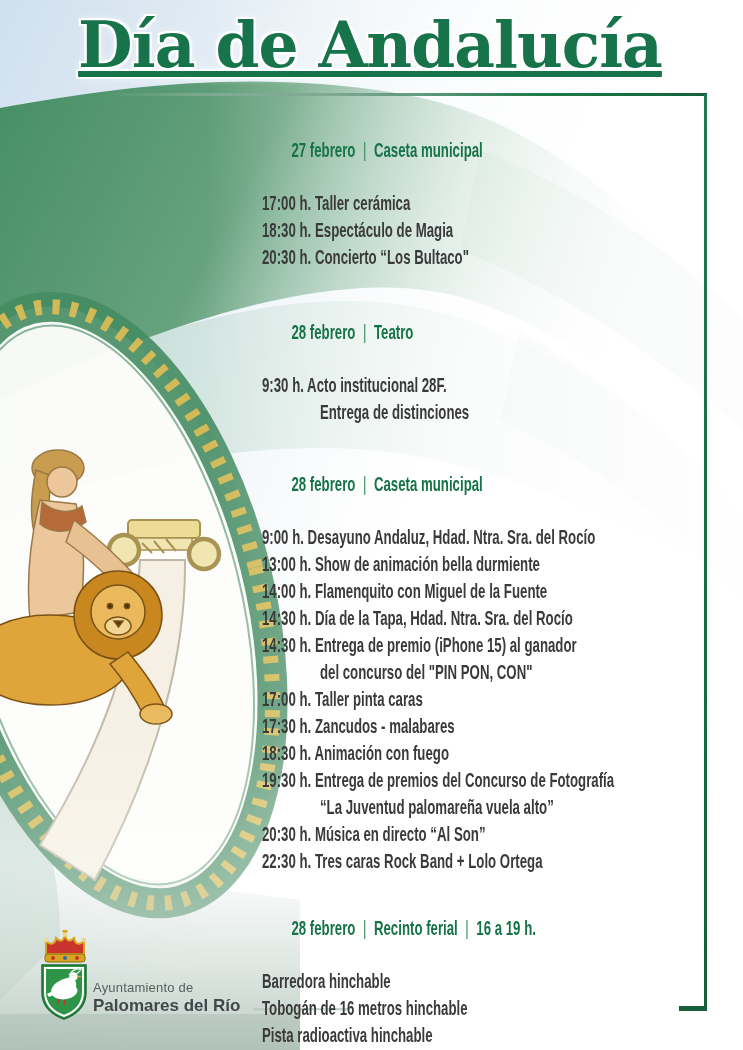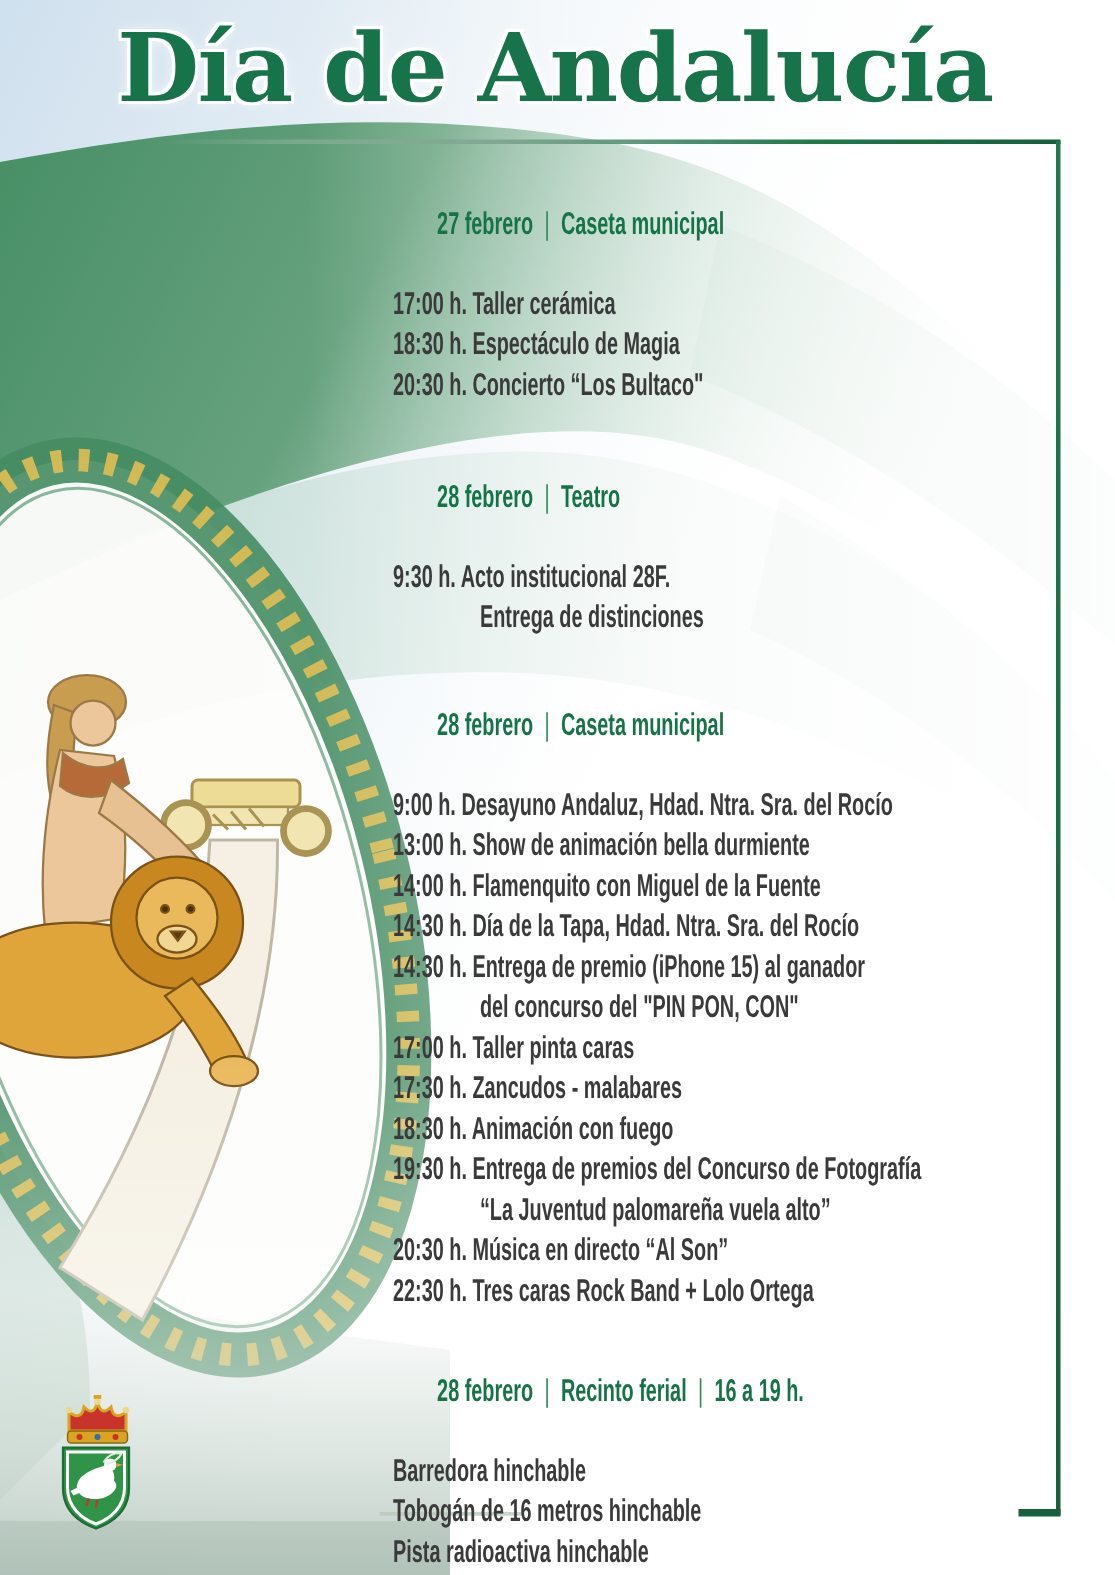--- a/index.html
+++ b/index.html
@@ -8,20 +8,21 @@
     background:linear-gradient(115deg,#cfe0ee 0%,#dfeaf3 16%,#eef4f8 30%,#ffffff 52%,#ffffff 100%);
     font-family:"Liberation Sans",sans-serif;
   }
   .bg{position:absolute;left:0;top:0;width:743px;height:1050px;}
   .title{
     position:absolute;top:2px;left:40px;width:660px;margin:0;text-align:center;
     font-family:"DejaVu Serif",serif;font-weight:bold;font-size:63px;line-height:86px;
     letter-spacing:-1px;color:#17744a;
     text-shadow:-2px -2px 0 #fff,2px -2px 0 #fff,-2px 2px 0 #fff,2px 2px 0 #fff,
                  0 -2px 0 #fff,0 2px 0 #fff,-2px 0 0 #fff,2px 0 0 #fff,0 0 9px rgba(255,255,255,.95);
+    text-decoration:underline;
   }
   .rule-top{position:absolute;left:104px;top:93px;width:603px;height:3px;
     background:linear-gradient(to right,rgba(150,175,160,0) 0%,rgba(160,185,170,.45) 16%,rgba(120,160,140,.8) 38%,#1e7a4c 72%,#14603a 100%);}
   .rule-right{position:absolute;left:704px;top:94px;width:3px;height:916px;
     background:linear-gradient(#207a4d,#155f39);}
   .rule-corner{position:absolute;left:679px;top:1006px;width:28px;height:5px;background:#16613c;}
 
   .program{position:absolute;left:262px;top:114px;width:760px;
     transform:scaleX(0.63);transform-origin:0 0;
     color:#3a3a3a;font-weight:bold;}
@@ -195,15 +196,19 @@
     <svg class="shield" viewBox="0 0 50 58">
       <path d="M3,2 H47 V29 C47,44 36,52 25,56 C14,52 3,44 3,29 Z" fill="#2f9447" stroke="#1e6b33" stroke-width="1.5"></path>
       <path d="M6,5 H44 V28.5 C44,42 34.5,49.5 25,53 C15.5,49.5 6,42 6,28.5 Z" fill="none" stroke="#ffffff" stroke-width="2"></path>
       <path d="M33,14 C36,16 38,20 37,24 C39,26 39,29 37,31 C33,36 24,38 17,35 C13,33 11,29 13,25 C15,20 24,15 33,14 Z" fill="#ffffff"></path>
       <circle cx="34.5" cy="13.5" r="4.2" fill="#ffffff"></circle>
       <path d="M38.5,12.5 L43,13.5 L38.5,15 Z" fill="#e8a23c"></path>
       <path d="M16,27 L8,31 L10,34 L17,31 Z" fill="#ffffff"></path>
       <path d="M20,36 l-1.5,5 M26,37 l-1,5" stroke="#c0392b" stroke-width="1.6"></path>
       <path d="M30,12 C33,7 38,5 42,6 C40,10 36,12 32,13" fill="none" stroke="#dff0df" stroke-width="1.4"></path>
     </svg>
+    <div class="org">
+      <div class="org1">Ayuntamiento de</div>
+      <div class="org2">Palomares del Río</div>
+    </div>
   </div>
 
 </div>
 
 </body></html>

